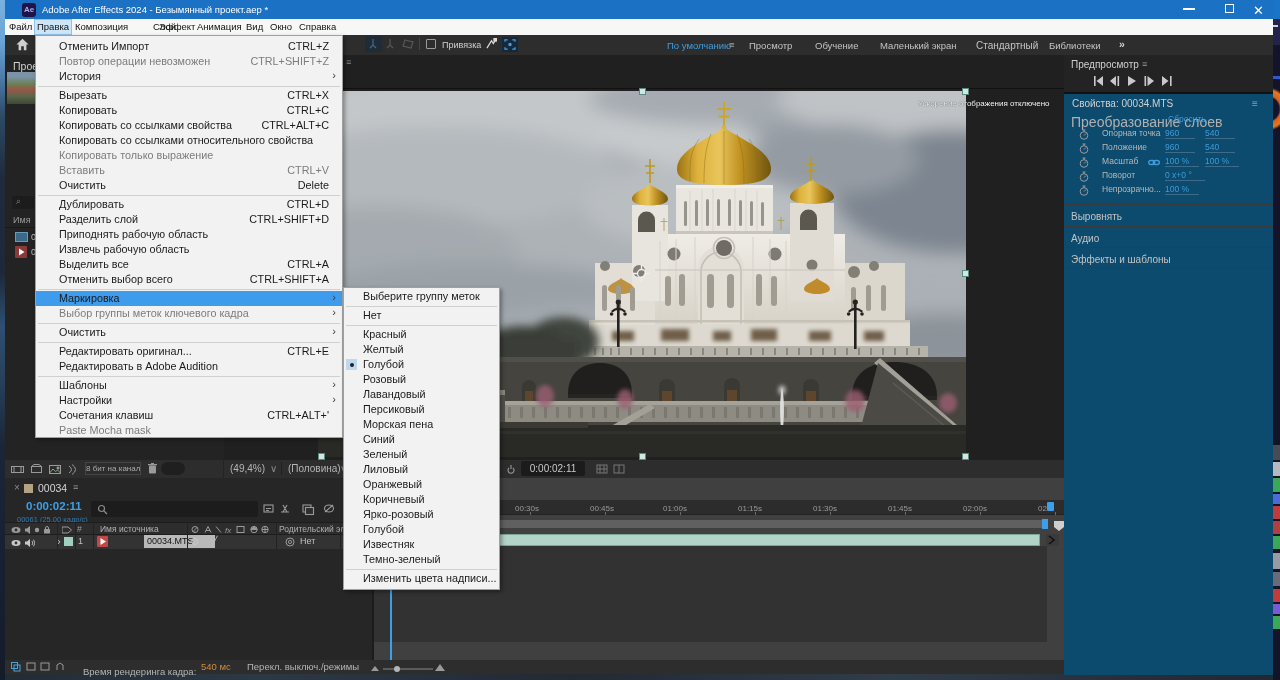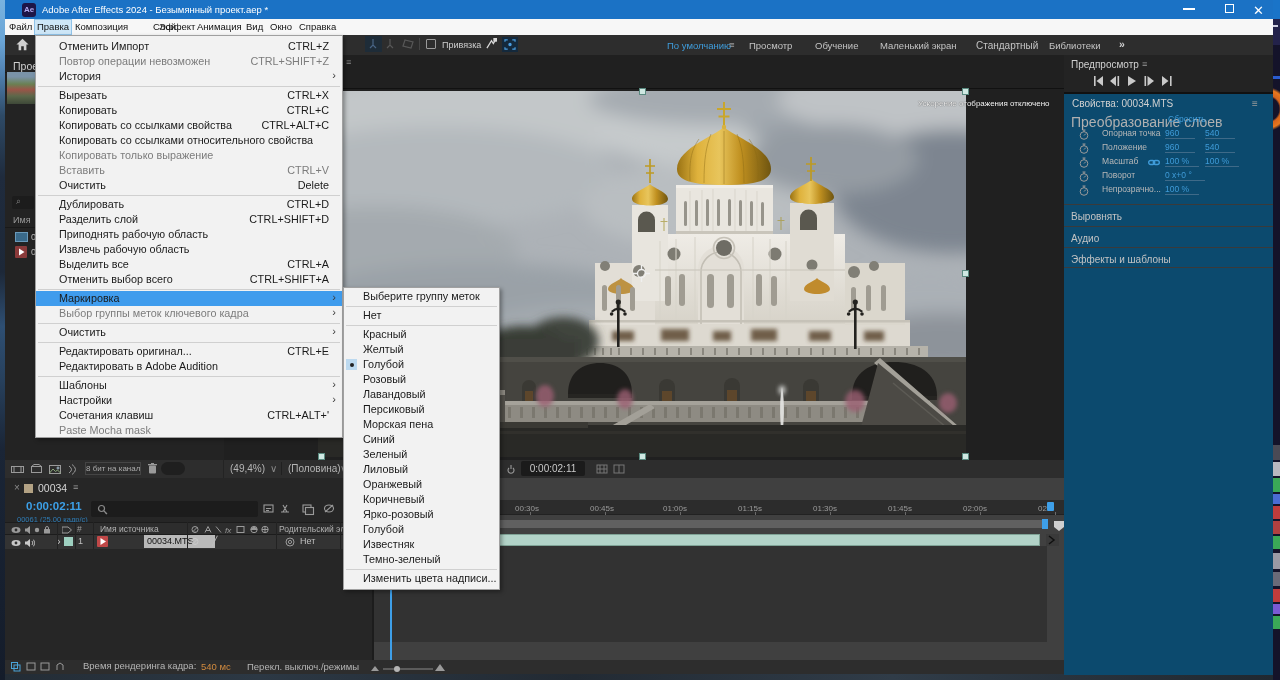--- a/index.html
+++ b/index.html
@@ -682,21 +682,21 @@
 <div class="abs" style="left:5px;top:660px;width:1059px;height:14px;background:#2d2d2d;color:#b5b5b5;font-size:9.5px;">
   <svg class="abs" style="left:6px;top:2px;" width="60" height="10" viewBox="0 0 60 10">
         <g stroke="#8aa8c0" fill="none">
           <rect x="0.5" y="0.5" width="6" height="6" stroke="#4aa3d8"></rect>
           <rect x="3" y="3" width="6" height="6" stroke="#4aa3d8"></rect>
           <rect x="16" y="1" width="8 " height="7" stroke="#9a9a9a"></rect>
           <rect x="30" y="1" width="8" height="7" stroke="#9a9a9a"></rect>
           <path d="M46 8 V3 l3-2 3 2 v5" stroke="#9a9a9a"></path>
         </g>
       </svg>
-  <span class="abs" style="left:78px;top:0;white-space:nowrap;">Время рендеринга кадра:</span>
+  <span class="abs" style="left:78px;top:6px;white-space:nowrap;">Время рендеринга кадра:</span>
   <span class="abs" style="left:196px;top:1px;color:#d08a3f;white-space:nowrap;">540 мс</span>
   <span class="abs" style="left:242px;top:1px;white-space:nowrap;">Перекл. выключ./режимы</span>
   <svg class="abs" style="left:366px;top:3px;" width="76" height="9" viewBox="0 0 76 9">
         <path d="M0 8 L4 3 L8 8 Z" fill="#9a9a9a"></path>
         <rect x="12" y="5.5" width="50" height="1" fill="#8a8a8a"></rect>
         <circle cx="26" cy="6" r="3" fill="#b5b5b5"></circle>
         <path d="M64 8 L69 1 L74 8 Z" fill="#9a9a9a"></path>
       </svg>
 </div>
 

